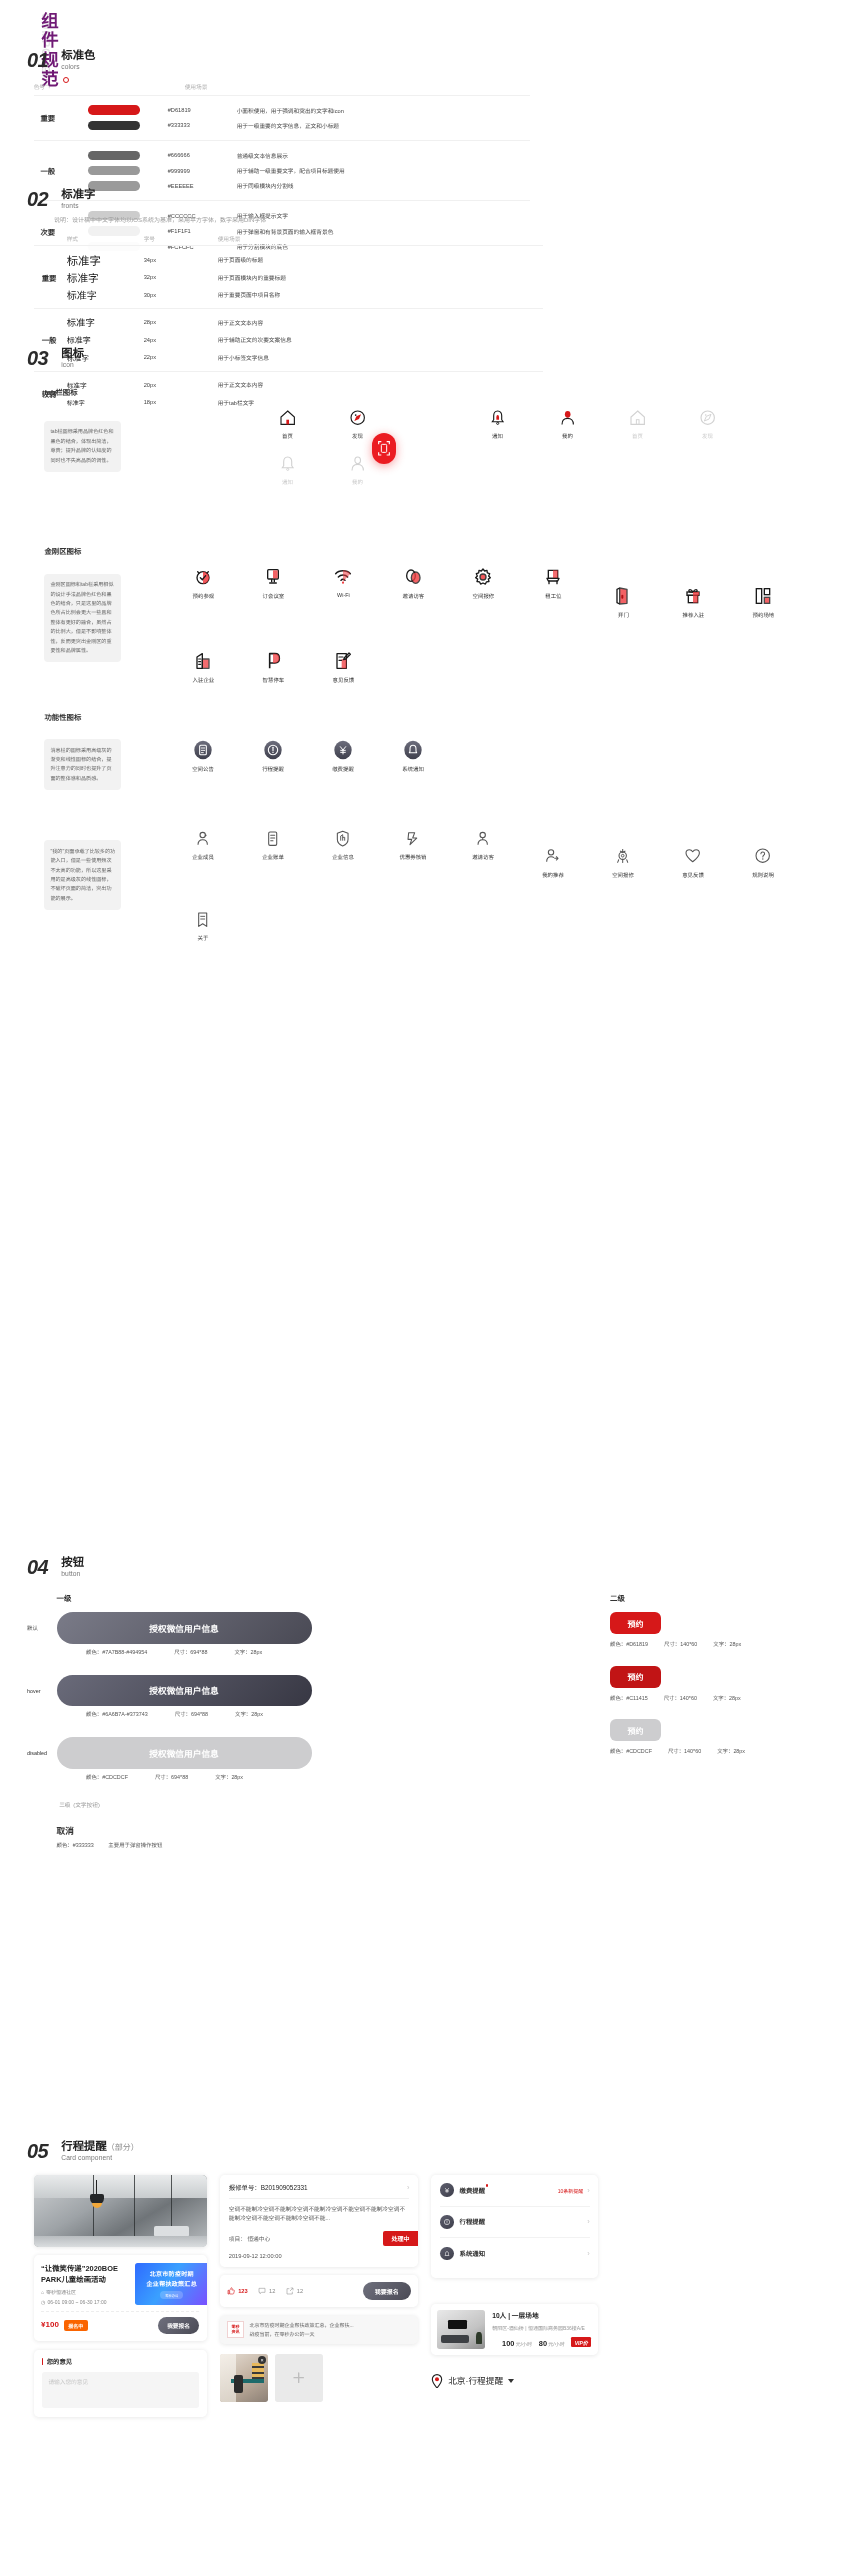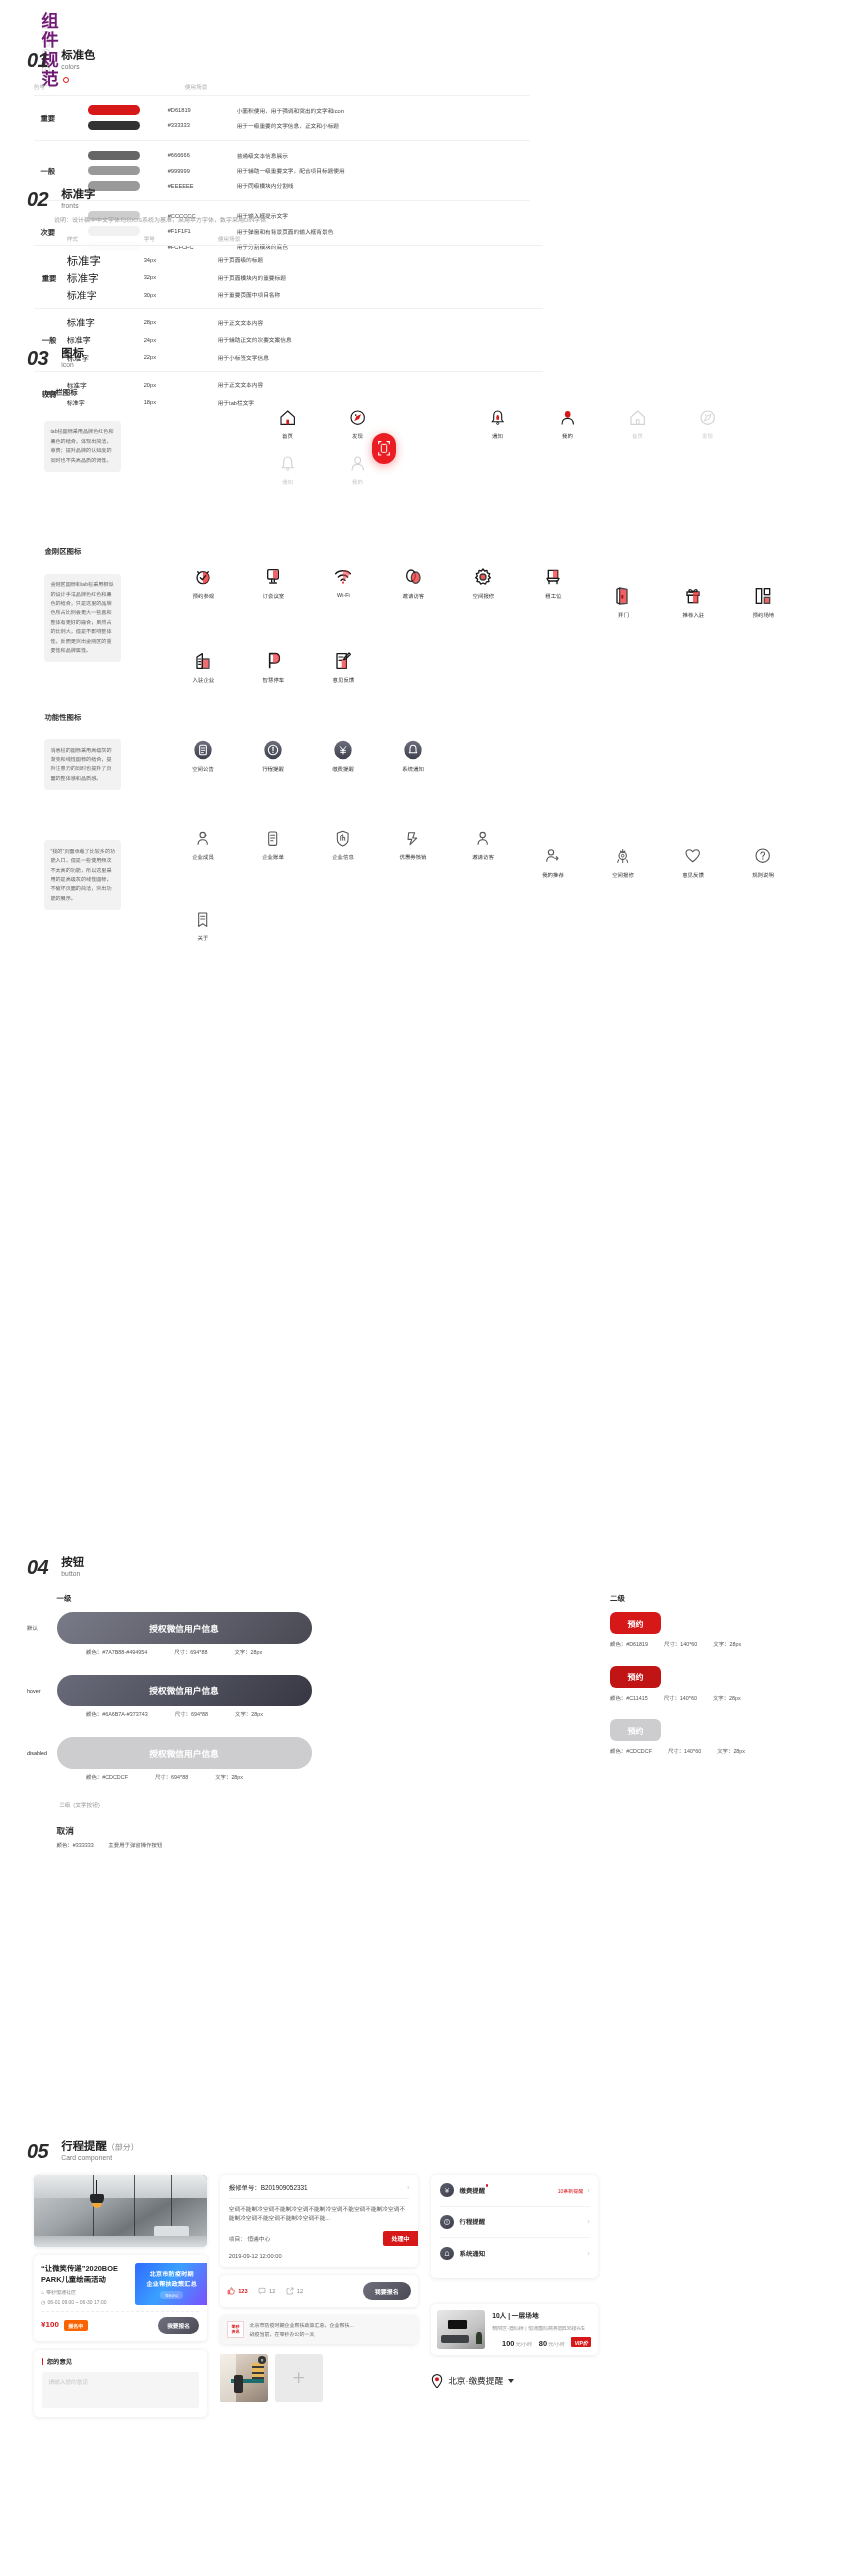--- a/index.html
+++ b/index.html
@@ -1128,19 +1128,19 @@
             <span class="vip-tag">VIP价</span>
           </div>
         </div>
       </div>
 
       <div class="loc-row">
         <svg width="12" height="14.7" viewBox="0 0 18 22">
             <path d="M9 1 C5 1 2 4 2 8 C2 13 9 21 9 21 C9 21 16 13 16 8 C16 4 13 1 9 1Z" fill="none" stroke="#222" stroke-width="1.7"></path>
             <circle cx="9" cy="8" r="3" fill="#D61819"></circle>
           </svg>
-        <span class="loc-text">北京·缴费提醒</span>
+        <span class="loc-text">北京·行程提醒</span>
         <span class="caret"></span>
       </div>
     </div>
   </div>
 </section>
 
 
 </body></html>

